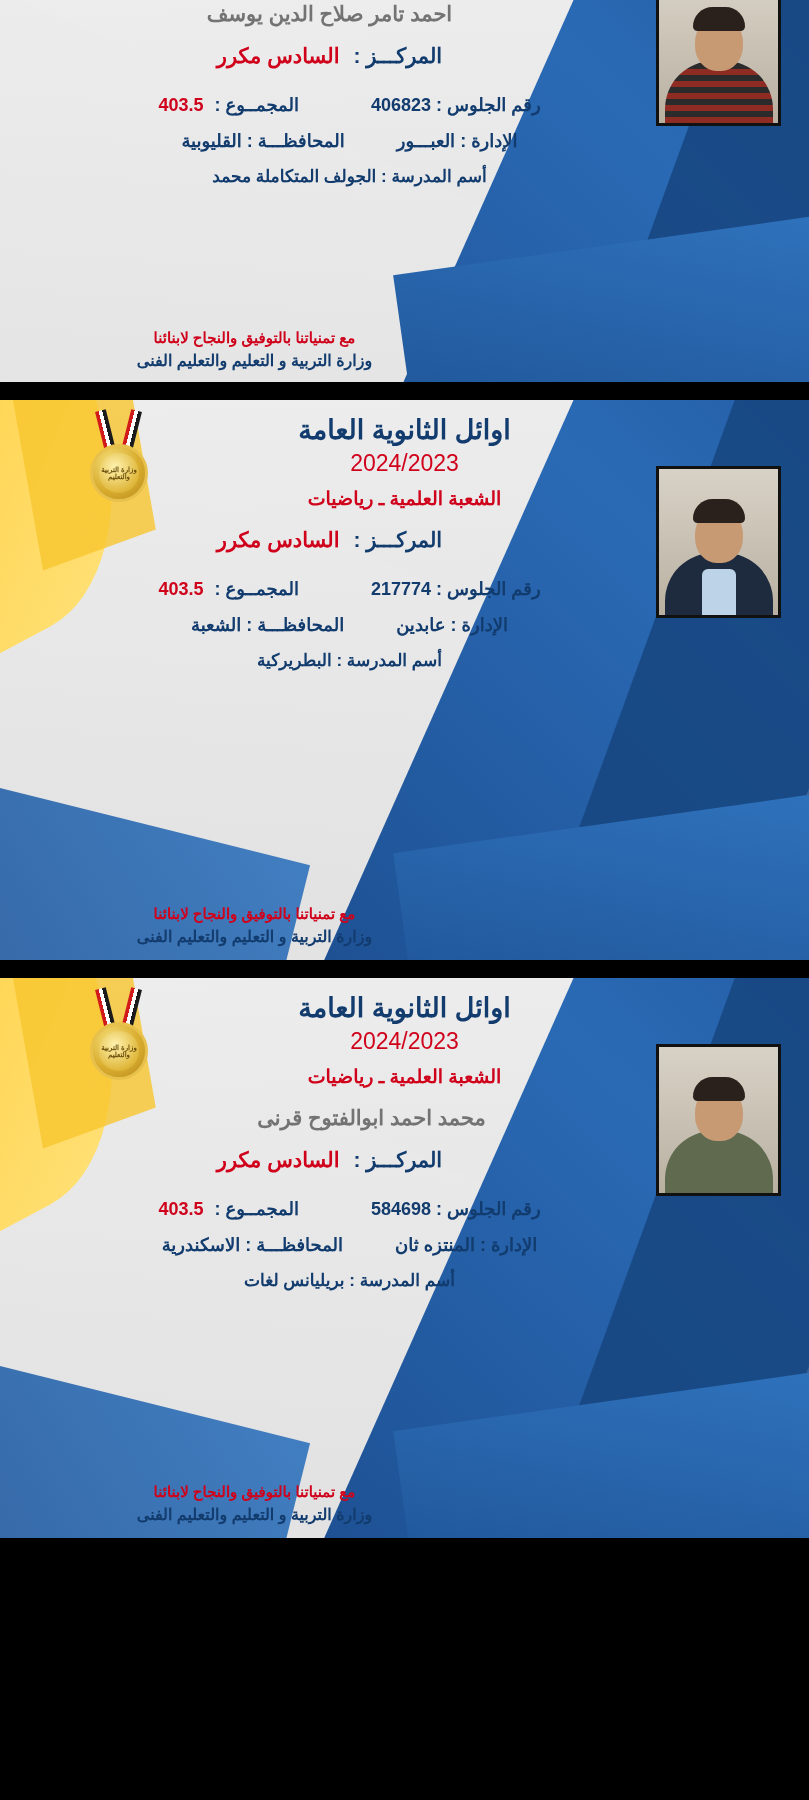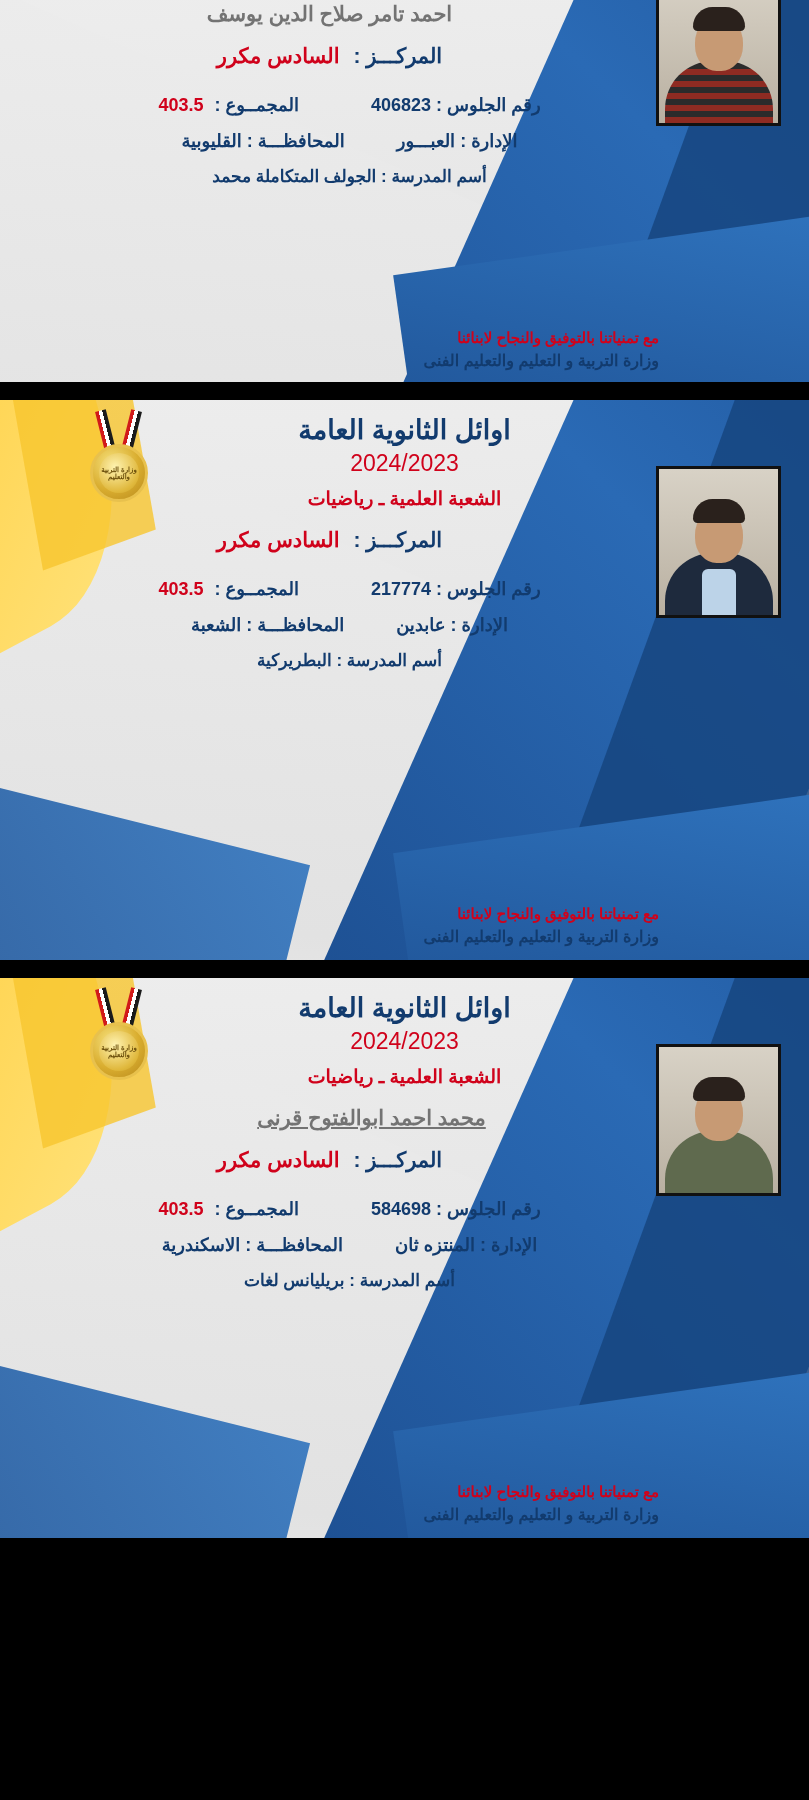--- a/index.html
+++ b/index.html
@@ -213,21 +213,21 @@
     text-align: center;
     margin-top: 14px;
     font-size: 17px;
     font-weight: bold;
     color: #123b6e;
   }
 
   .footer {
     position: absolute;
     bottom: 14px; right: 0; left: 0;
-    text-align: right;
+    text-align: center;
     z-index: 4;
   }
   .footer .wish {
     font-size: 15px;
     font-weight: bold;
     color: #d0021b;
     transform: translateX(-150px);
   }
   .footer .ministry {
     font-size: 16px;
@@ -409,21 +409,21 @@
         <div class="title-branch">الشعبة العلمية ـ رياضيات</div>
       </div>
 
       <div class="photo p3" style="top:66px; right:28px;">
         <div class="sky"></div>
         <div class="body"></div>
         <div class="head"></div>
         <div class="hair"></div>
       </div>
 
-      <div class="name" style="padding-right:66px;text-decoration:underline;">محمد احمد ابوالفتوح قرنى</div>
+      <div class="name" style="padding-right:66px;">محمد احمد ابوالفتوح قرنى</div>
 
       <div class="rank-row" style="padding-right:150px;">
         <span class="rank-label">المركـــز  :</span>
         <span class="rank-value">السادس مكرر</span>
       </div>
 
       <div class="row" style="padding-right:110px;">
         <div class="cell">
           <span>رقم الجلوس :</span>
           <span class="v">584698</span>

